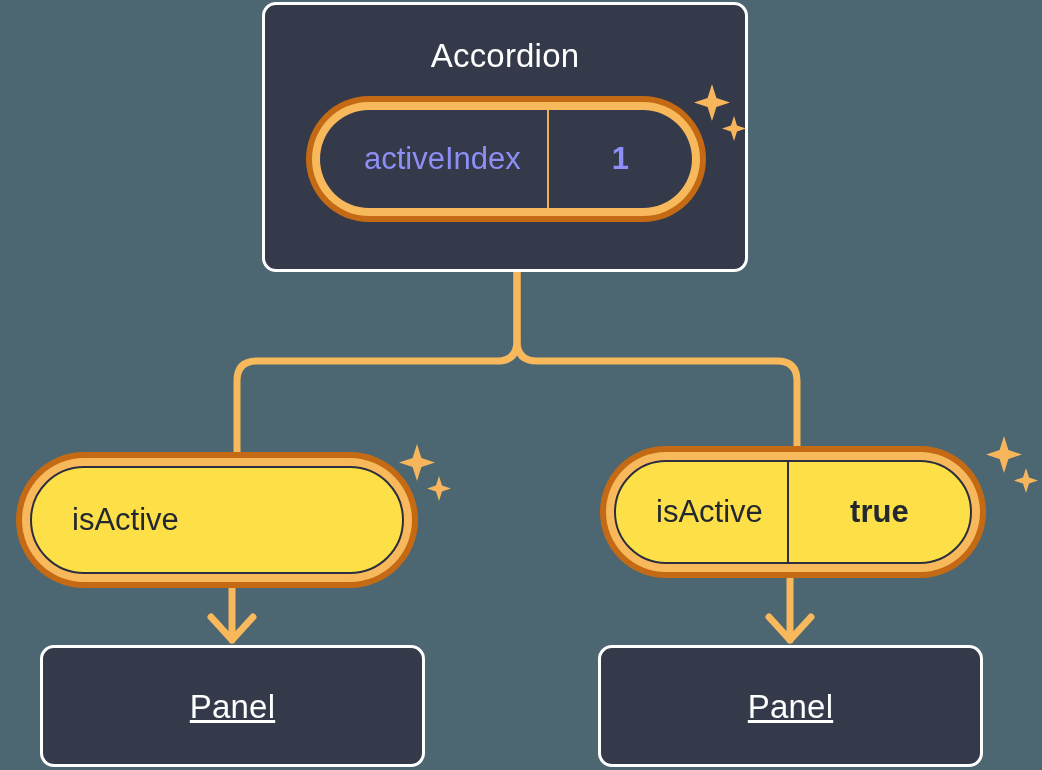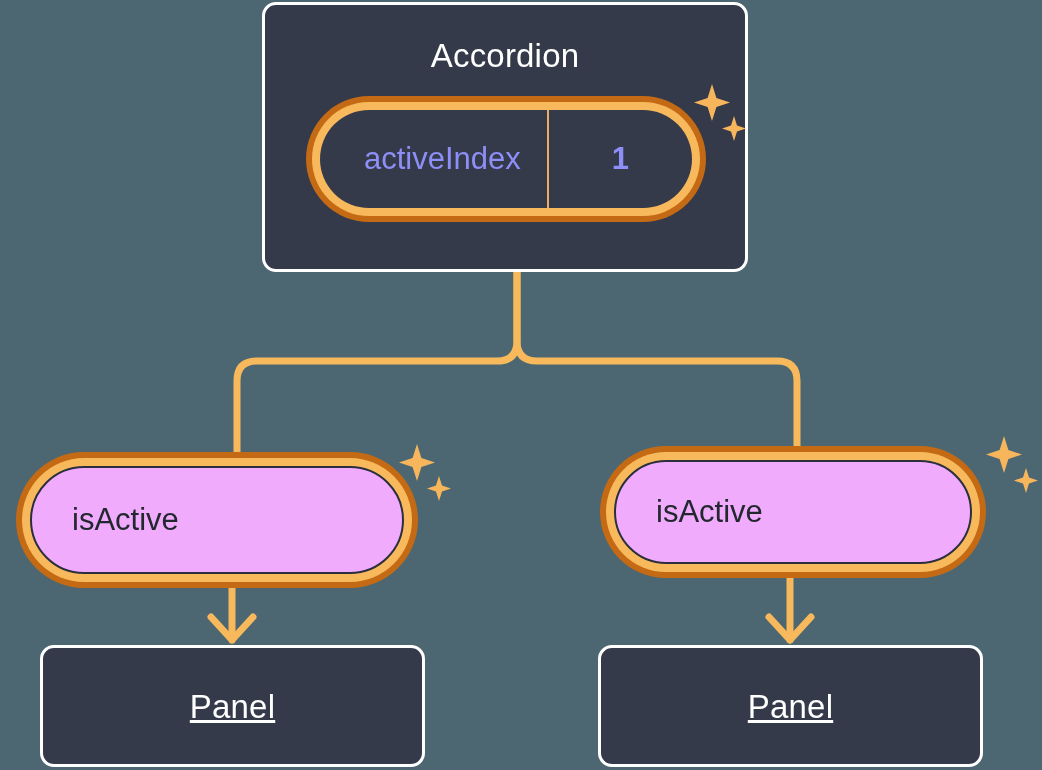--- a/index.html
+++ b/index.html
@@ -112,21 +112,21 @@
     border-radius: 999px;
     display: flex;
     align-items: stretch;
     overflow: hidden;
   }
   .pill.dark .pill-body {
     background: #343a4a;
     border: 0;
   }
   .pill.filled .pill-body {
-    background: #f0abfc;
+    background: #fde047;
     border: 2px solid #2b2f3d;
     box-sizing: border-box;
   }
   .pill-key, .pill-val {
     display: flex;
     align-items: center;
     justify-content: center;
     box-sizing: border-box;
     white-space: nowrap;
   }
@@ -260,20 +260,21 @@
 
   <div class="node-box" id="panel-left">
     <div class="node-title panel-title">Panel</div>
   </div>
 
   <div class="pill filled" id="pill-isactive-right">
     <div class="pill-ring"></div>
     <div class="pill-ring2"></div>
     <div class="pill-body">
       <span class="pill-key">isActive</span>
+      <span class="pill-val">true</span>
     </div>
   </div>
 
   <div class="sparkle-group" id="sparkle-right">
     <svg width="62" height="66" viewBox="0 0 62 66">
       <path fill="#f8b65c" d="M22 2 L26.4 16.1 L40 20.5 L26.4 24.9 L22 39 L17.6 24.9 L4 20.5 L17.6 16.1 Z"></path>
       <path fill="#f8b65c" d="M44 34 L47 43.4 L56 46.5 L47 49.6 L44 59 L41 49.6 L32 46.5 L41 43.4 Z"></path>
     </svg>
   </div>
 

